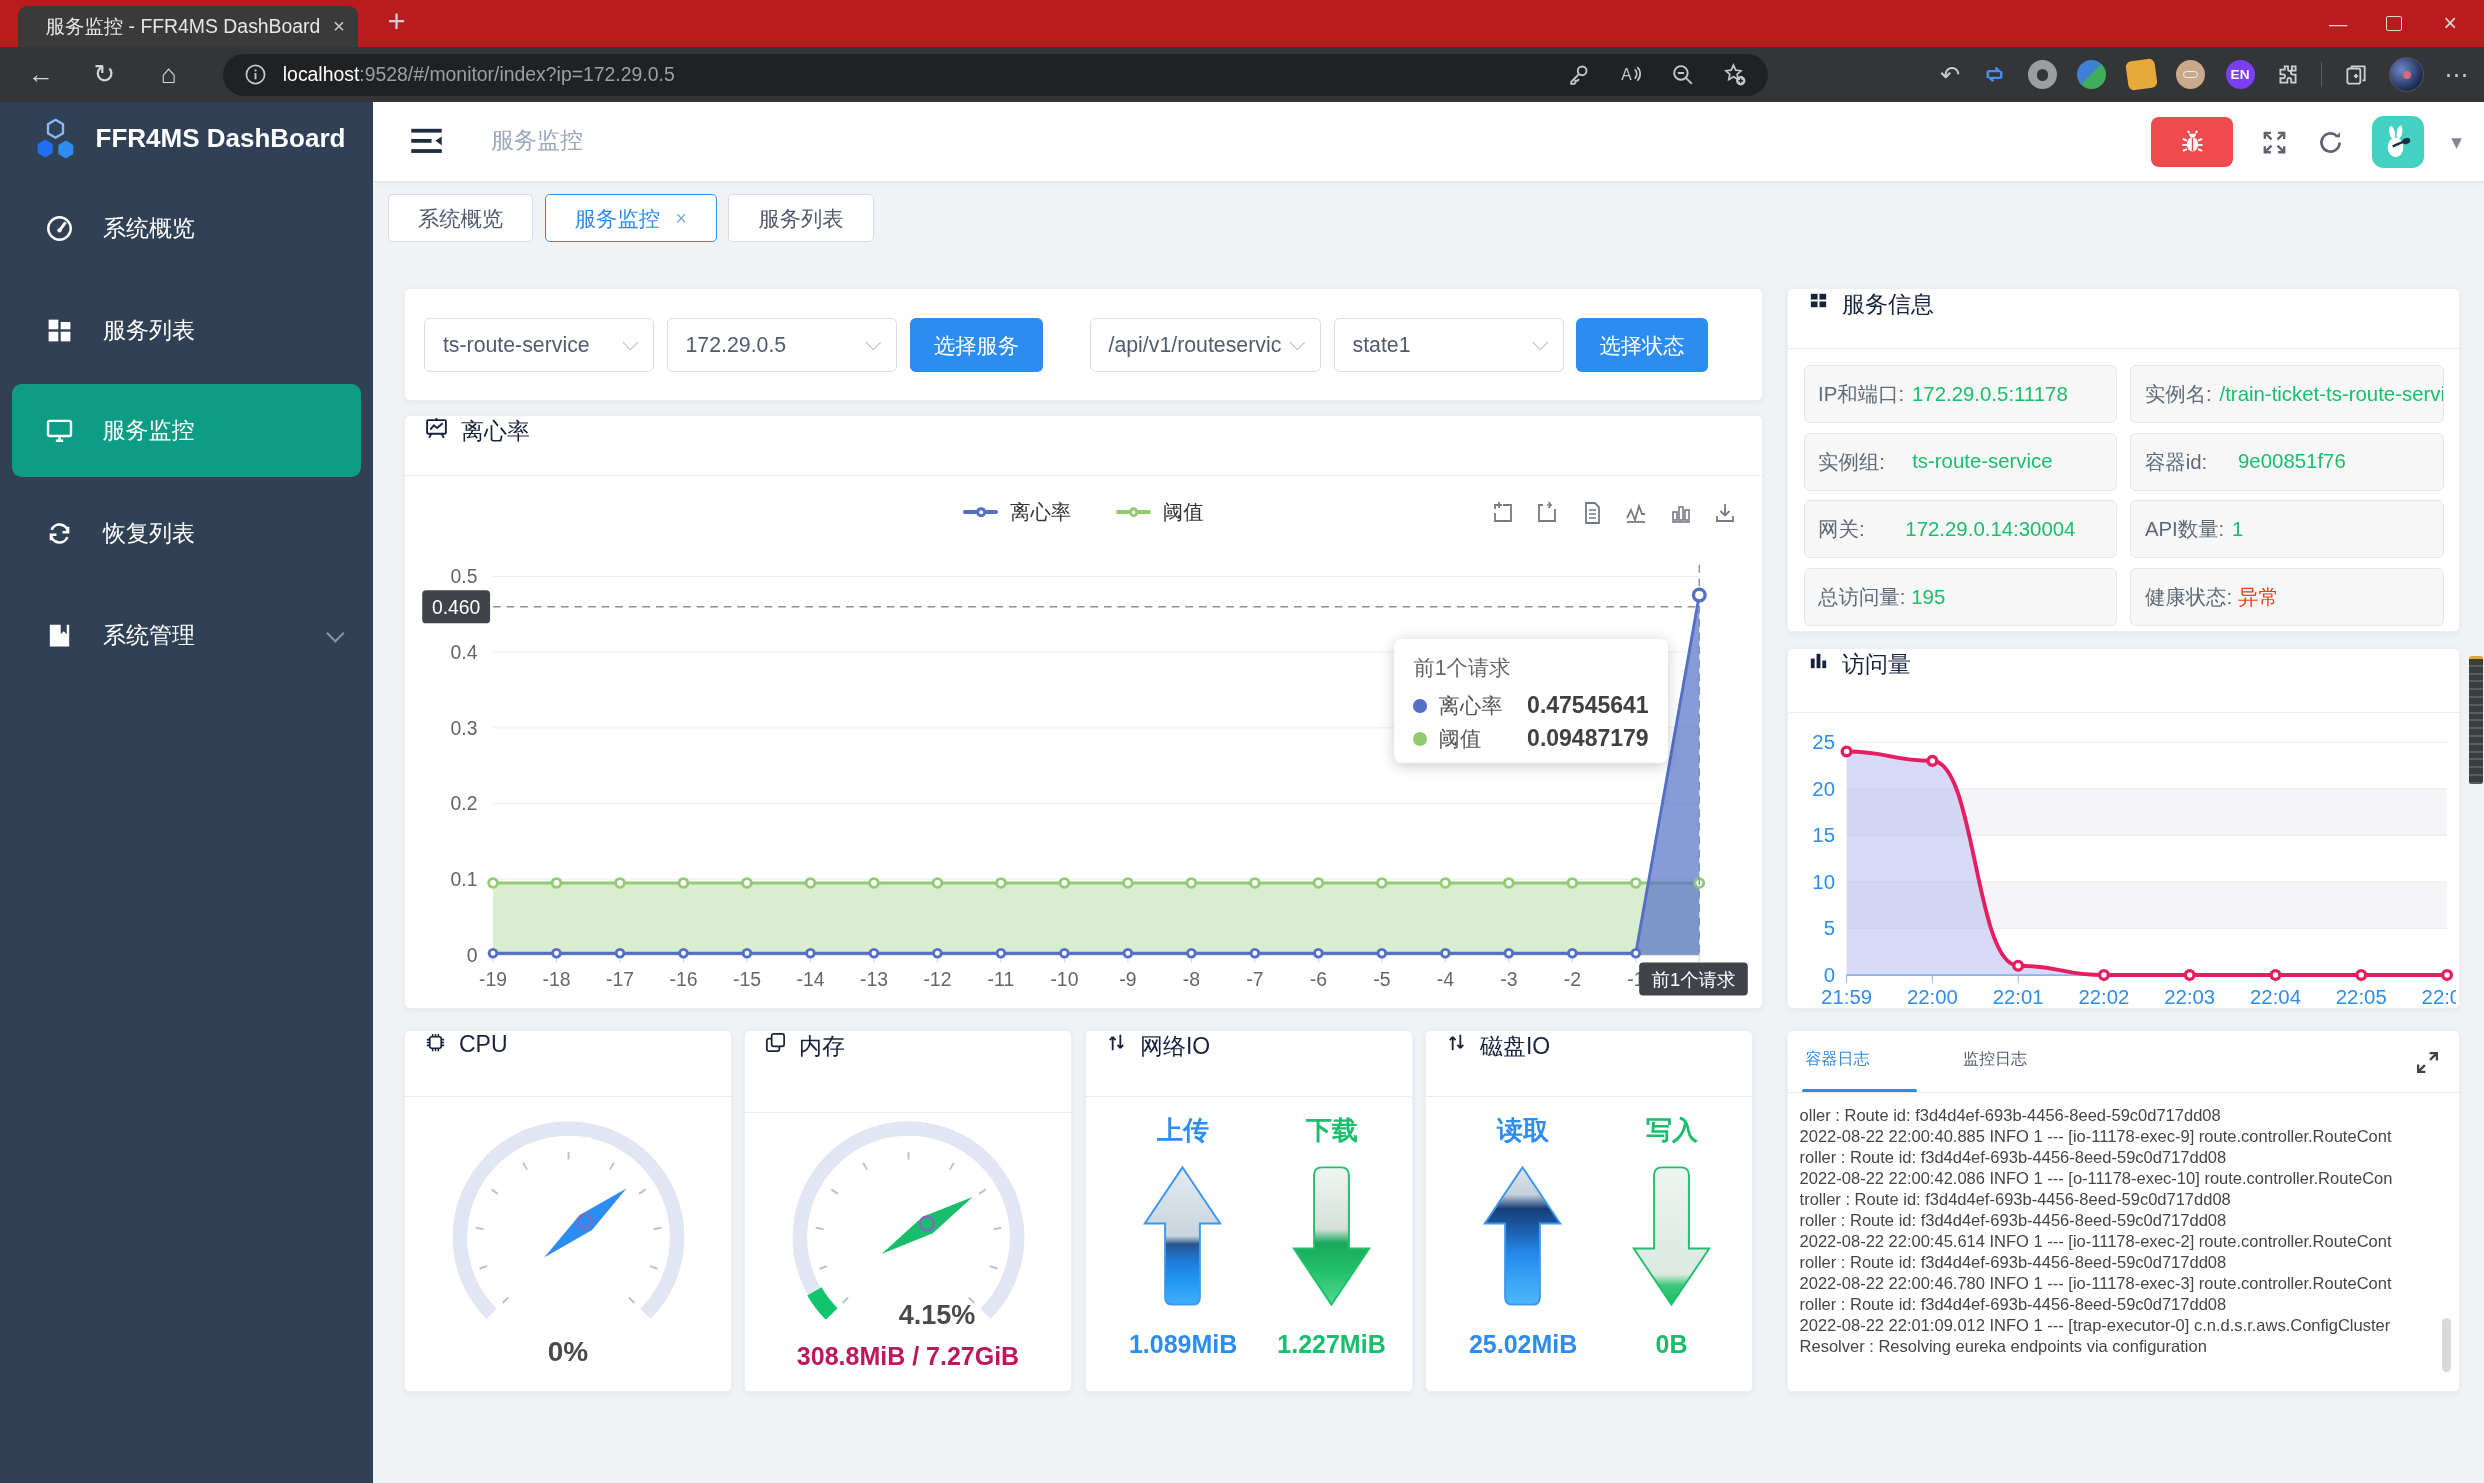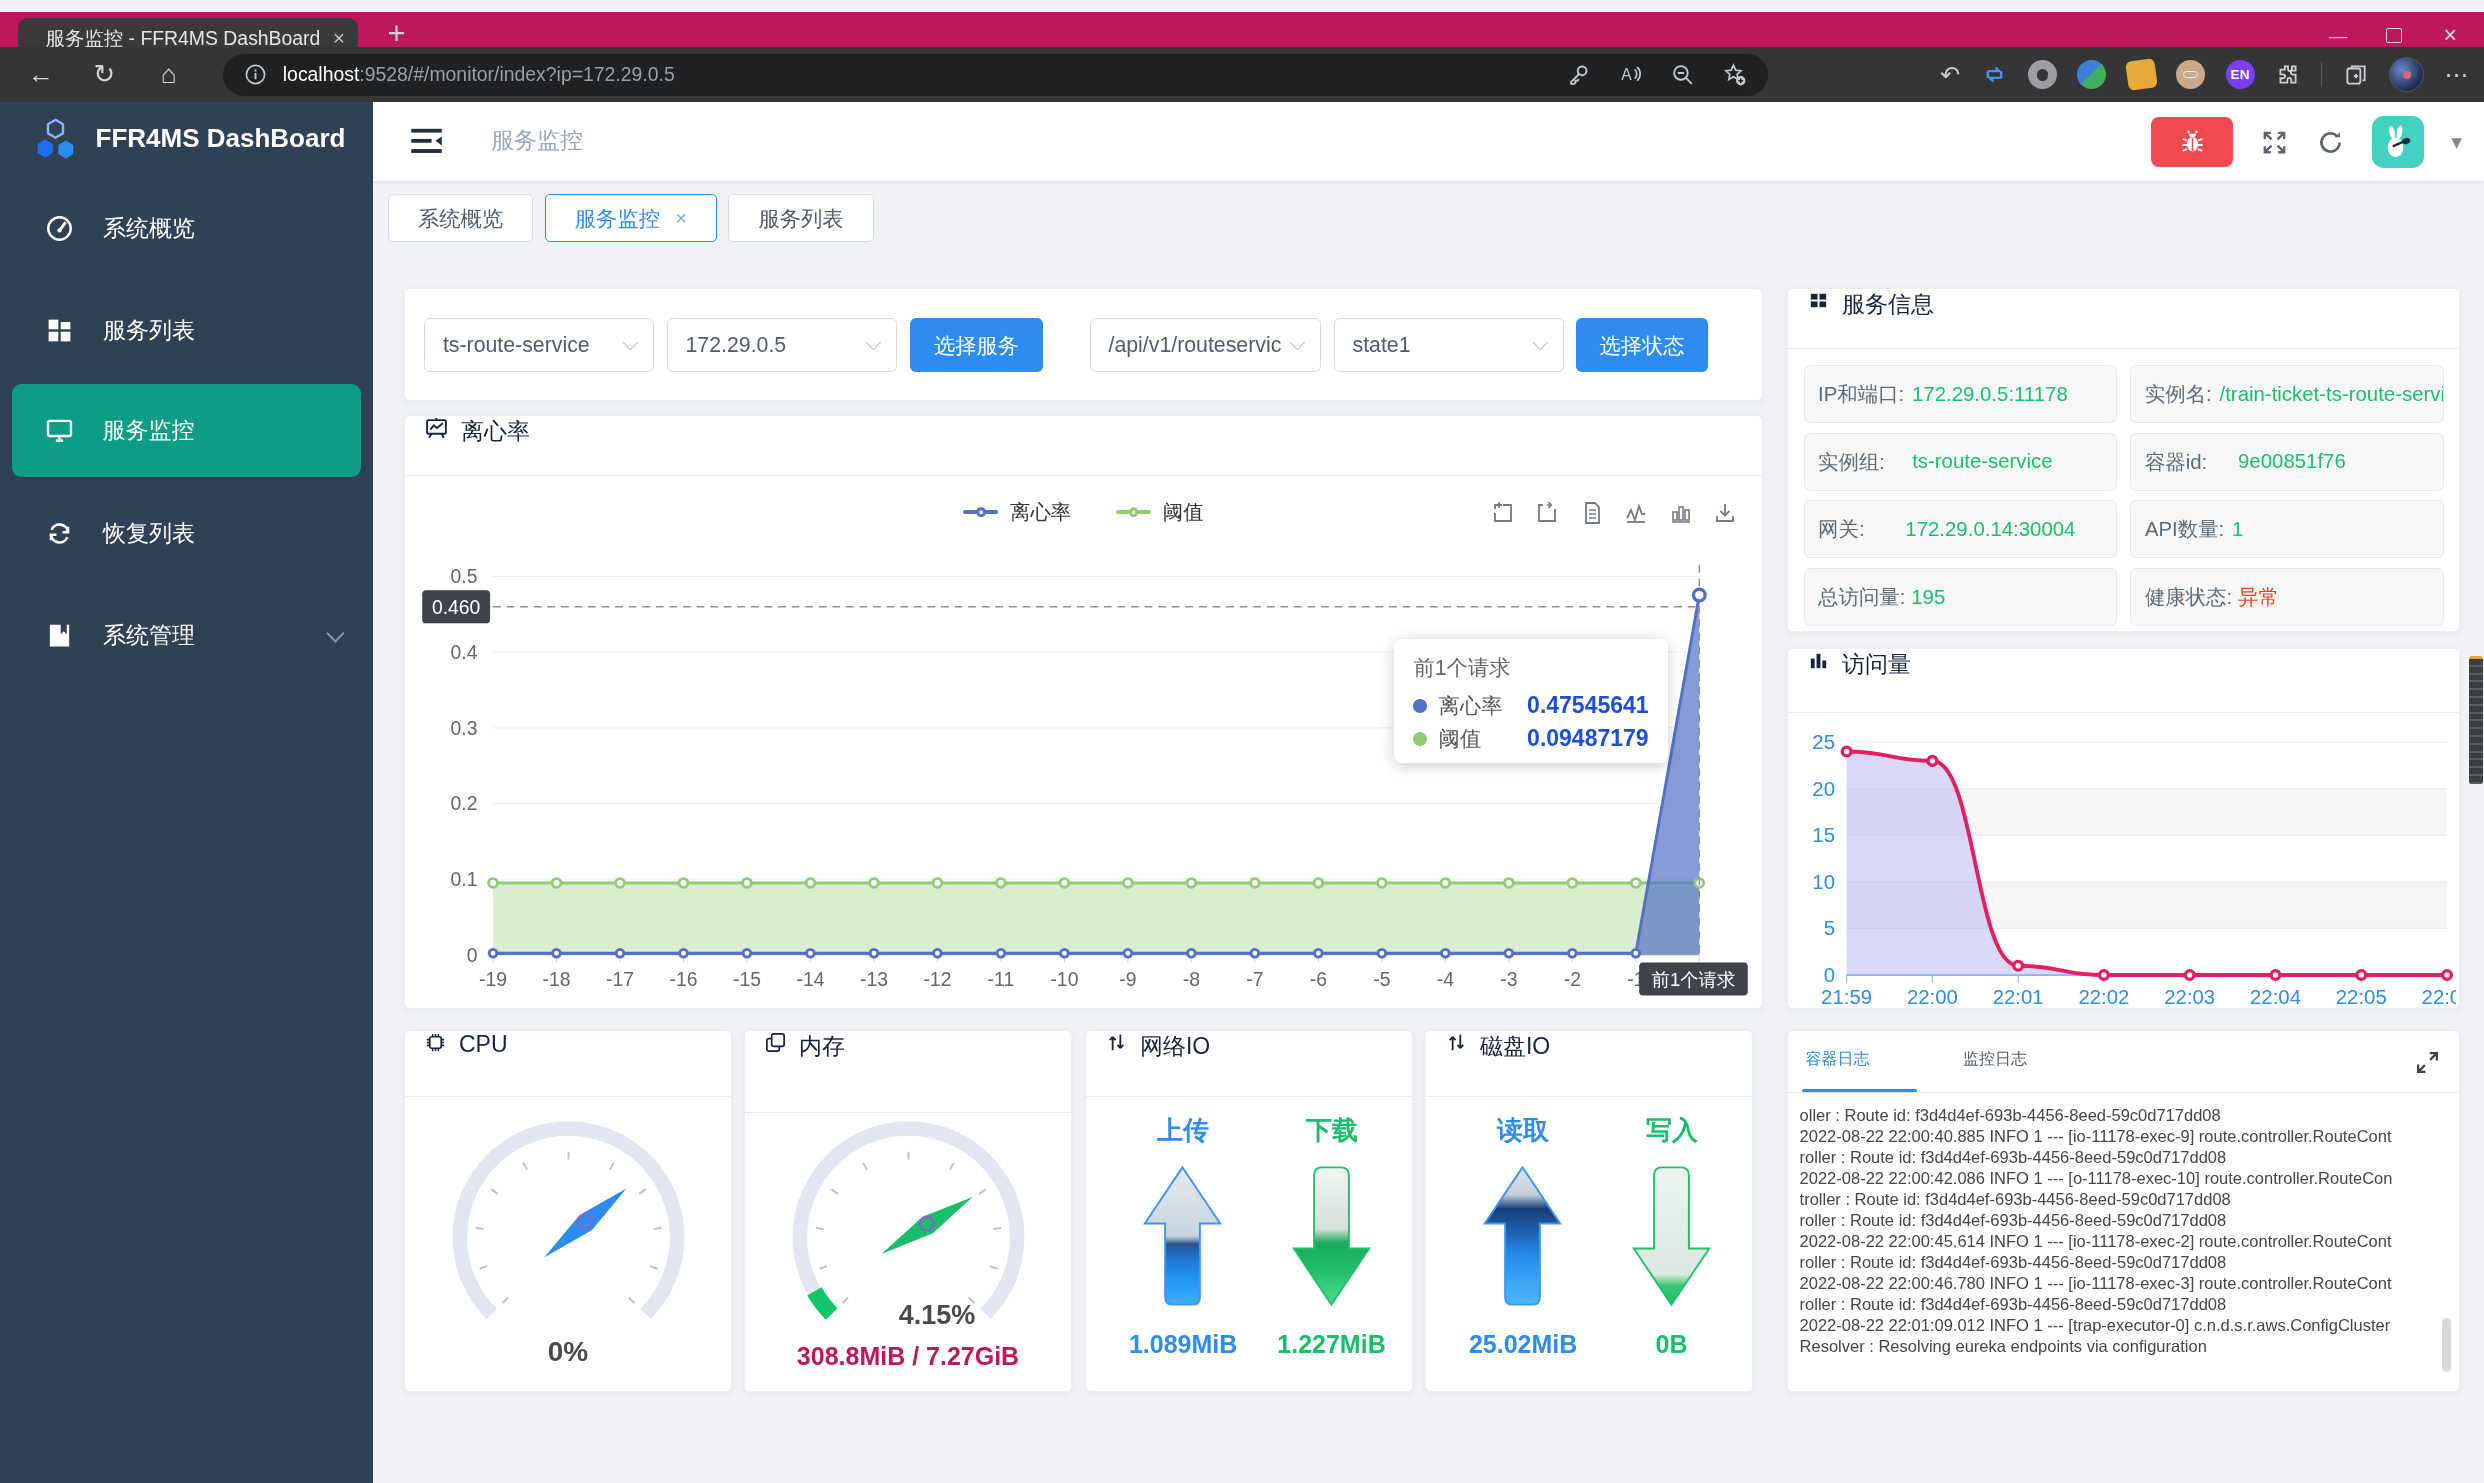--- a/index.html
+++ b/index.html
@@ -1,21 +1,21 @@
 <!DOCTYPE html>
 <html><head>
 <meta charset="utf-8">
 <style>
   *{margin:0;padding:0;box-sizing:border-box}
   html,body{width:2484px;height:1484px;overflow:hidden}
   body{font-family:"Liberation Sans","DejaVu Sans",sans-serif;background:#f0f2f5;position:relative}
   #screen{position:absolute;inset:0;width:2484px;height:1484px}
 
   
-  .titlebar{position:absolute;left:0;top:12px;width:2484px;height:37px;background:#be185d}
+  .titlebar{position:absolute;left:0;top:0;width:2484px;height:47px;background:#b91c1c}
   .btab{position:absolute;left:17.5px;top:5.8px;width:340px;height:41px;background:#3a3a3b;border-radius:9.7px 9.7px 0 0;display:flex;align-items:center;padding:0 15.5px;gap:12.6px;color:#e6e6e6;font-size:19.4px;white-space:nowrap}
   .btab .tclose{margin-left:auto;color:#c9c9c9;font-size:20.4px}
   .newtab{position:absolute;left:377px;top:3.9px;color:#cfcfcf;font-size:31px;width:39px;text-align:center}
   .winctl{position:absolute;right:5.8px;top:0;height:47px;display:flex;align-items:center}
   .winctl .wbtn{width:56px;height:47px;display:flex;align-items:center;justify-content:center;color:#d8d8d8;font-size:18.4px}
   .maxbox{width:15.5px;height:15.5px;border:1.5px solid #d8d8d8;border-radius:1.9px}
   .toolbar{position:absolute;left:0;top:47px;width:2484px;height:55px;background:#343536}
   .navic{position:absolute;top:8.7px;width:43px;height:37px;display:flex;align-items:center;justify-content:center;color:#d2d4d5;font-size:26px}
   .urlbar{position:absolute;left:223px;top:6.8px;width:1545px;height:42px;background:#202122;border-radius:21.3px;display:flex;align-items:center;padding:0 21.3px;gap:15.5px}
   .url{font-size:19.4px;color:#9aa0a6;white-space:nowrap}
@@ -56,21 +56,21 @@
   .lgitem{display:flex;align-items:center;gap:11.6px;font-size:20.4px;color:#333}
   .lgmark{position:relative;width:35px;height:3.9px;border-radius:1.9px;display:inline-block}
   .lgring{position:absolute;left:50%;top:50%;transform:translate(-50%,-50%);width:9.7px;height:9.7px;border:3.9px solid #000;border-radius:50%;background:#fff;display:block}
   .toolbox{position:absolute;right:25px;top:85px;display:flex;gap:20.4px}
   .toolbox svg{display:block}
 
   .tooltip{position:absolute;left:1394px;top:639px;width:274px;height:124px;background:#fff;border-radius:7.8px;box-shadow:0 2.9px 13.6px rgba(0,0,0,.2);padding:13.6px 19.4px;z-index:5}
   .tt-title{font-size:21.3px;color:#666;margin-bottom:7.8px}
   .tt-row{display:flex;align-items:center;gap:11.6px;font-size:21.3px;color:#555;height:33px}
   .tt-dot{width:13.6px;height:13.6px;border-radius:50%}
-  .tt-val{margin-left:auto;font-weight:bold;font-size:23px;color:#1d4ed8}
+  .tt-val{margin-left:auto;font-weight:bold;font-size:23px;color:#404040}
 
   .si-grid{position:absolute;left:15.5px;right:15.5px;top:76px;display:grid;grid-template-columns:1fr 1fr;gap:9.7px 13.6px}
   .si-box{height:58px;background:#f7f7f8;border:1px solid #e7e7e9;border-radius:5.8px;display:flex;align-items:center;padding:0 13.6px;font-size:20.4px;color:#5c6b77;white-space:nowrap;overflow:hidden;gap:7.8px}
 
   .pctlabel{position:absolute;left:0;right:0;text-align:center;font-weight:bold;color:#4a4a4a}
   .iolabel{position:absolute;width:146px;text-align:center;font-size:26px;font-weight:bold;top:82px}
   .iovalue{position:absolute;width:165px;text-align:center;font-size:25px;font-weight:bold;top:299px}
 
   .logtab{position:absolute;top:17.5px;font-size:16px;color:#515a6e;cursor:pointer}
   .logtab.active{color:#2d8cf0}

